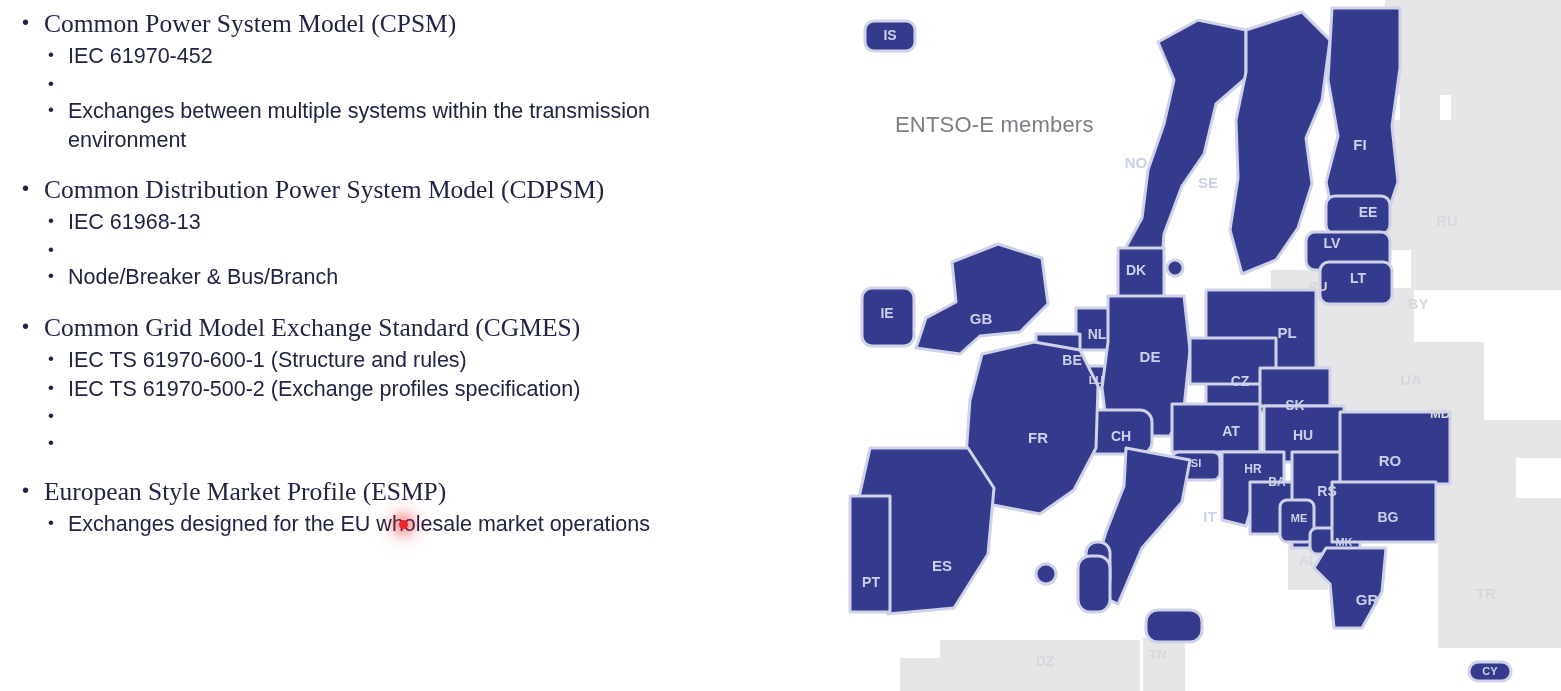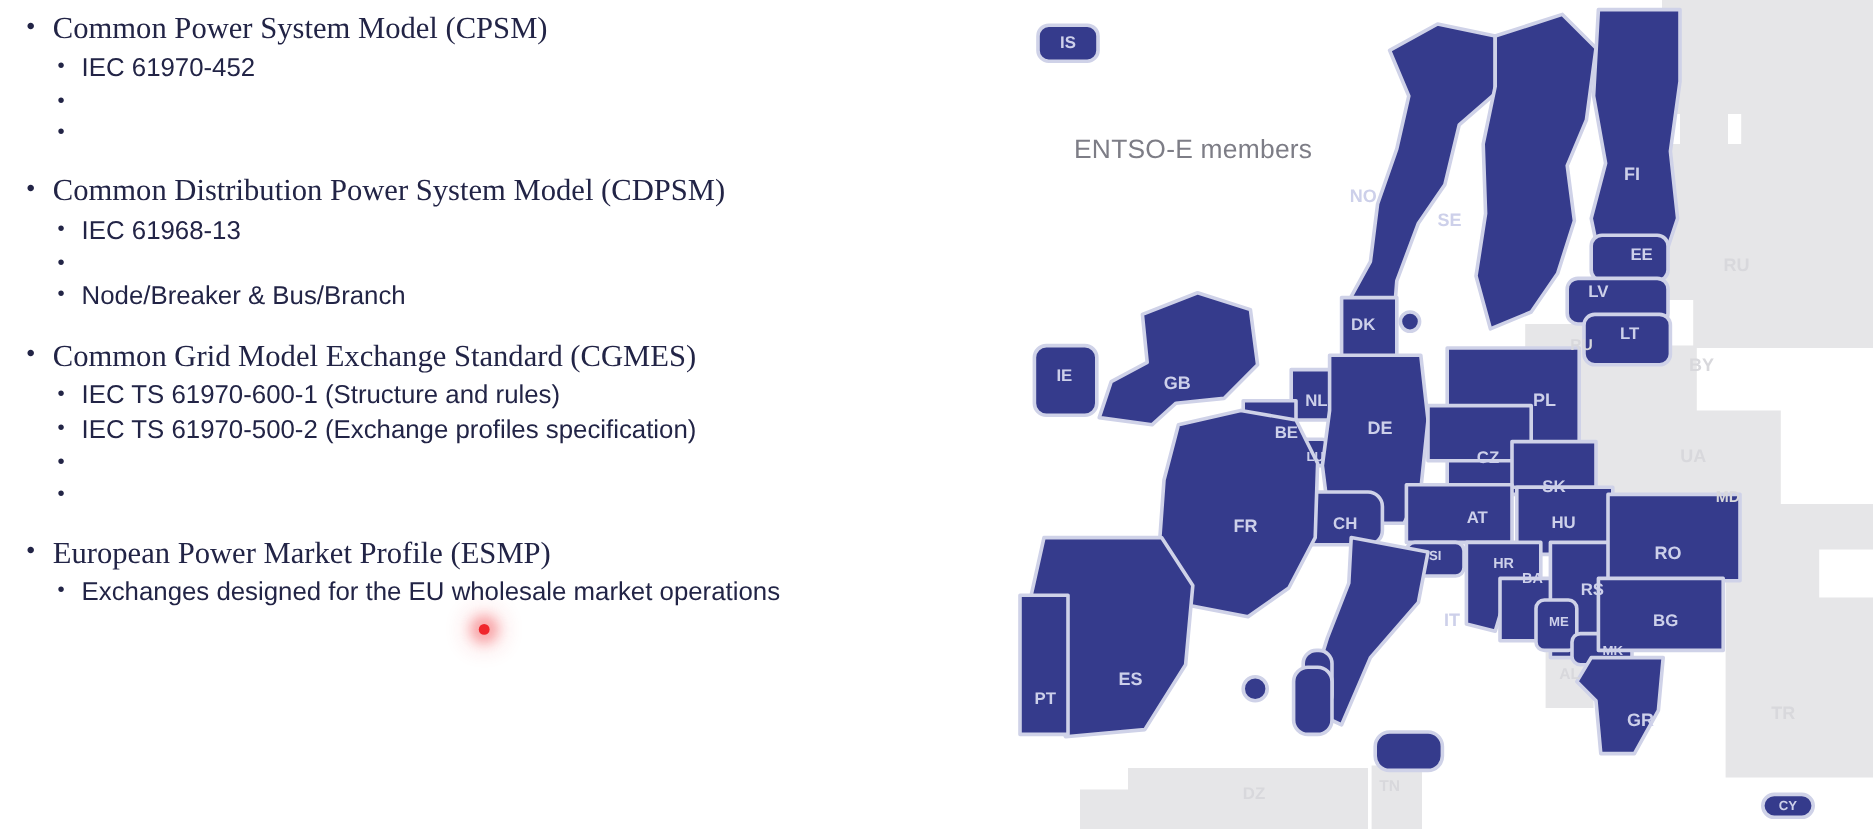--- a/index.html
+++ b/index.html
@@ -96,20 +96,21 @@
       </div>
       <div class="l2">
         <span class="bul">•</span>
         <span class="txt">IEC 61970-452</span>
       </div>
       <div class="l2">
         <span class="bul">•</span>
       </div>
       <div class="l2">
         <span class="bul">•</span>
+        <span class="txt">Exchanges between multiple systems within the transmission environment</span>
       </div>
     </div>
 
     <div class="gap"></div>
 
     <div class="grp">
       <div class="l1">
         <span class="bul">•</span>
         <span class="txt">Common Distribution Power System Model (CDPSM)</span>
       </div>
@@ -147,21 +148,21 @@
       <div class="l2">
         <span class="bul">•</span>
       </div>
     </div>
 
     <div class="gap"></div>
 
     <div class="grp">
       <div class="l1">
         <span class="bul">•</span>
-        <span class="txt">European Power Market Profile (ESMP)</span>
+        <span class="txt">European Style Market Profile (ESMP)</span>
       </div>
       <div class="l2">
         <span class="bul">•</span>
         <span class="txt">Exchanges designed for the EU wholesale market operations</span>
       </div>
     </div>
 
   </div>
 
   <div class="mapwrap">

